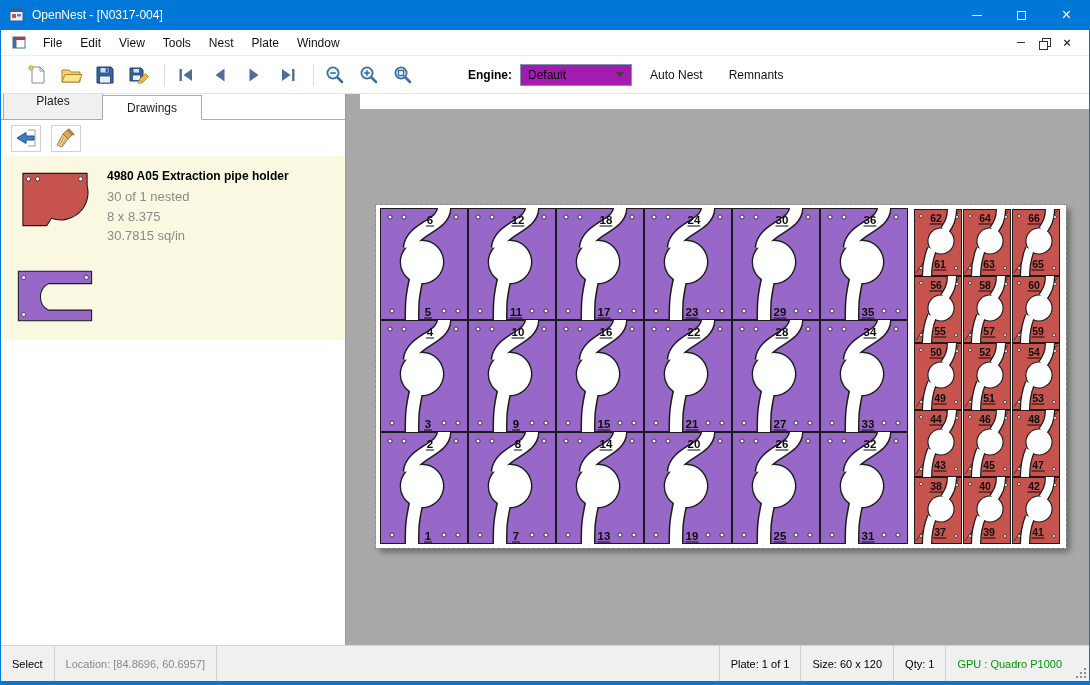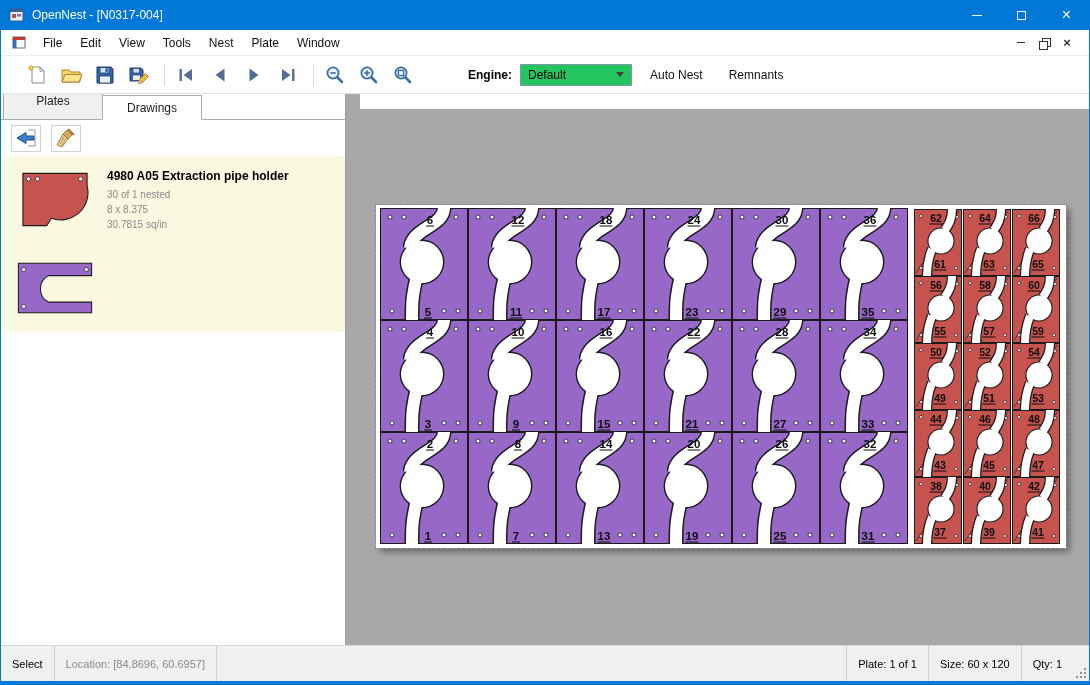--- a/index.html
+++ b/index.html
@@ -27,39 +27,39 @@
   .mdi-restore{position:relative;width:10px;height:10px;display:block;}
   .mdi-restore::before{content:"";position:absolute;left:3px;top:0;width:7px;height:7px;border:1px solid #333;background:#fff;}
   .mdi-restore::after{content:"";position:absolute;left:0;top:3px;width:7px;height:7px;border:1px solid #333;background:#fff;}
   .mdi-x{font-size:13px;font-weight:bold;color:#333;line-height:1;}
 
   
   .toolbar{height:38px;background:#fff;display:flex;align-items:center;padding:0 21px;flex:0 0 auto;border-bottom:1px solid #e2e2e2;}
   .tb-btn{width:30px;height:30px;margin-right:4px;display:flex;align-items:center;justify-content:center;border-radius:3px;cursor:pointer;}
   .tb-sep{width:1px;height:22px;background:#dcdcdc;margin:0 6px;}
   .tb-label{font-weight:bold;margin:0 8px 0 46px;}
-  .engine-select{width:112px;height:22px;border:1px solid #8196ab;background:#22c55e;display:flex;align-items:center;justify-content:space-between;padding:0 7px;cursor:pointer;}
+  .engine-select{width:112px;height:22px;border:1px solid #8196ab;background:#a21caf;display:flex;align-items:center;justify-content:space-between;padding:0 7px;cursor:pointer;}
   .caret{width:0;height:0;border-left:4px solid transparent;border-right:4px solid transparent;border-top:5px solid #404040;display:block;}
   .tb-text-btn{padding:6px 8px;margin-left:10px;cursor:pointer;color:#111;}
 
   
   .main{flex:1;display:flex;min-height:0;}
   .left-panel{width:345px;flex:0 0 auto;background:#fff;border-right:1px solid #9c9c9c;display:flex;flex-direction:column;overflow:hidden;}
   .tabstrip{height:26px;display:flex;align-items:flex-end;padding-left:2px;background:#fff;border-bottom:1px solid #ababab;flex:0 0 auto;}
   .tab{height:38px;min-width:100px;padding:0 12px;border:1px solid #ababab;border-bottom:none;background:#f0f0f0;margin-right:-1px;display:flex;align-items:center;justify-content:center;cursor:pointer;color:#222;}
   .tab.active{background:#fff;height:25px;margin-bottom:-1px;border-bottom:1px solid #fff;z-index:2;}
   .panel-toolbar{height:36px;display:flex;align-items:center;gap:10px;padding:0 10px;flex:0 0 auto;}
   .ptool-btn{width:30px;height:27px;display:flex;align-items:center;justify-content:center;border:1px solid #d2d2d2;background:#fff;cursor:pointer;}
   .drawing-list{flex:1;}
   .drawing-block{background:#fbf8e2;}
   .drawing-item{display:flex;padding:6px 4px 6px 4px;cursor:pointer;}
   .thumb{width:100px;height:76px;display:flex;align-items:center;justify-content:center;flex:0 0 auto;}
   .dtext{padding-top:7px;margin-left:2px;}
   .dtitle{font-weight:bold;font-size:12px;margin-bottom:4px;color:#000;}
-  .dline{color:#8a8a8a;font-size:10px;line-height:1.5;}
+  .dline{color:#8a8a8a;font-size:13px;line-height:1.5;}
 
   .canvas{flex:1;position:relative;background:#a8a8a8;overflow:hidden;}
   .canvas-top-strip{position:absolute;left:14px;top:0;right:0;height:15px;background:#fff;}
   .plate{position:absolute;left:30px;top:111px;width:690px;height:343px;background:#fff;outline:1px dashed #8f8f8f;box-shadow:4px 4px 6px rgba(0,0,0,0.38);}
   .plate svg{display:block;width:690px;height:343px;}
 
   
   .statusbar{height:36px;background:#f0f0f0;border-top:1px solid #d4d4d4;display:flex;align-items:stretch;flex:0 0 auto;font-size:11px;}
   .sb-cell{display:flex;align-items:center;padding:0 11px;border-right:1px solid #cfcfcf;white-space:nowrap;}
   .sb-loc{color:#8a8a8a;}
@@ -889,17 +889,18 @@
   </div>
 
   <div class="statusbar">
     <div class="sb-cell">Select</div>
     <div class="sb-cell sb-loc">Location: [84.8696, 60.6957]</div>
     <div class="sb-spring"></div>
     <div class="sb-right">
       <div class="sb-cell">Plate: 1 of 1</div>
       <div class="sb-cell">Size: 60 x 120</div>
       <div class="sb-cell">Qty: 1</div>
+      <div class="sb-cell" style="color: rgb(0, 154, 0);">GPU : Quadro P1000</div>
       <div class="grip"></div>
     </div>
   </div>
 
 </div>
 
 </body></html>

